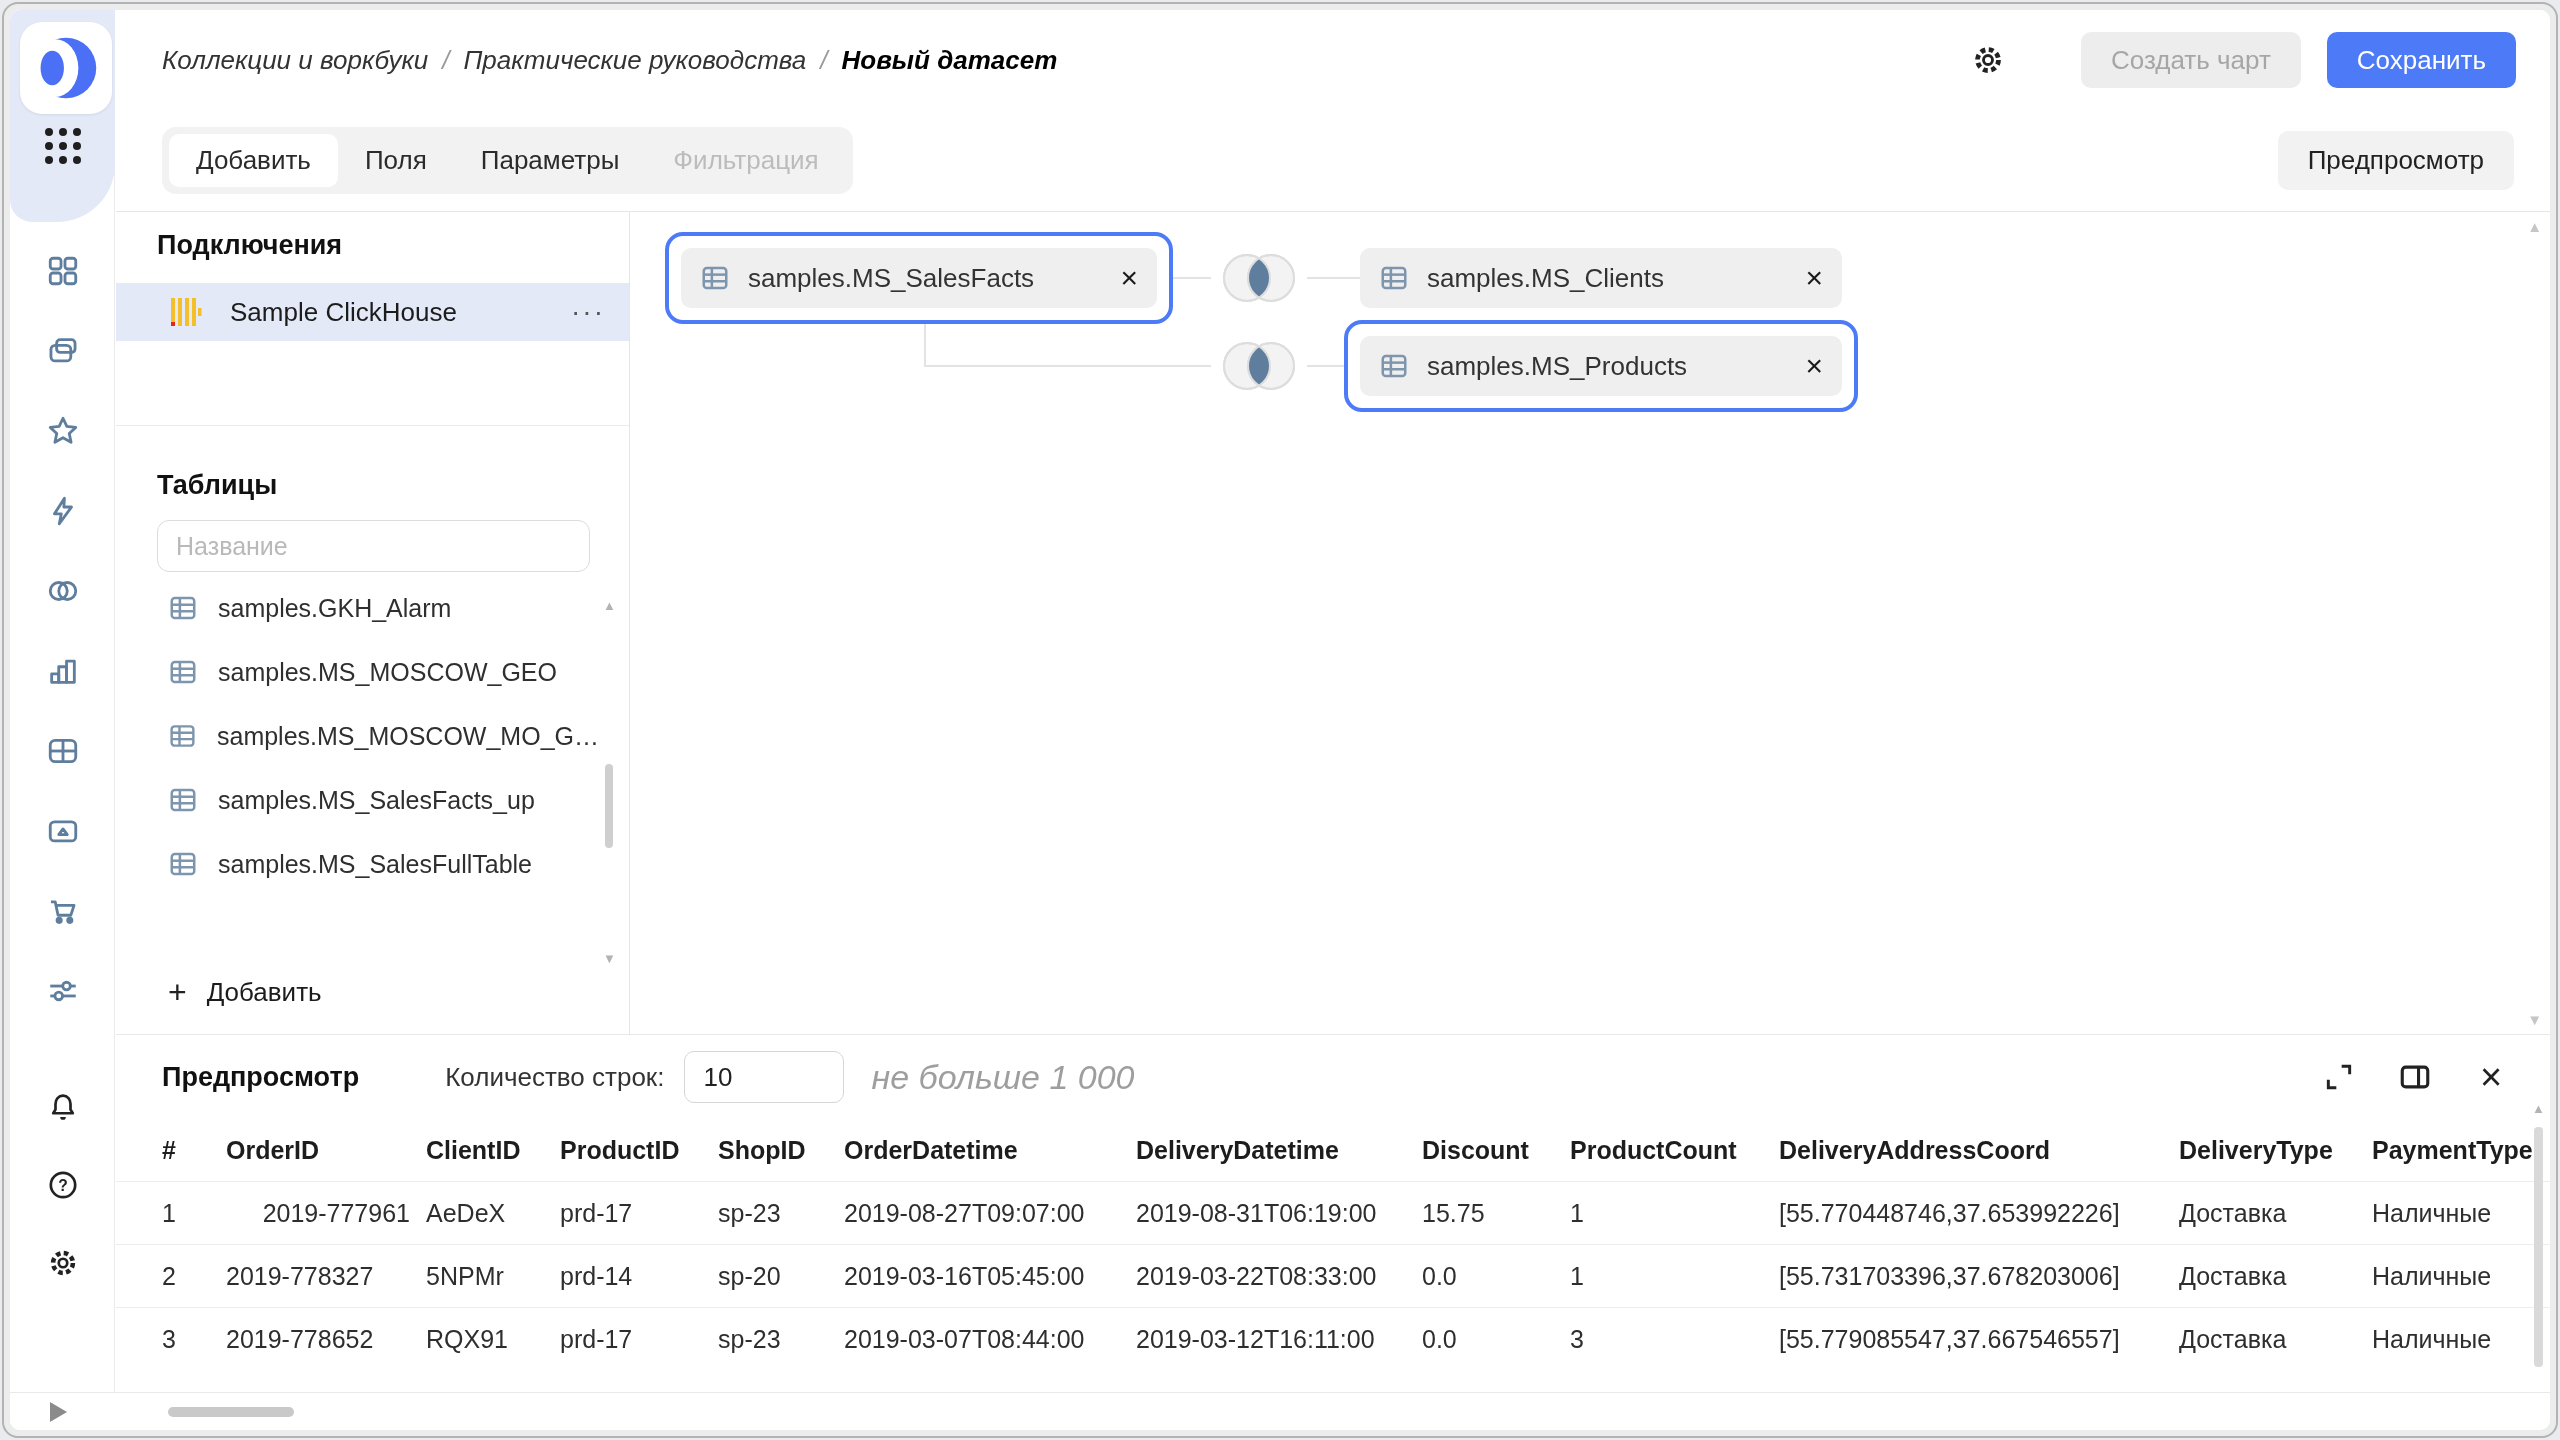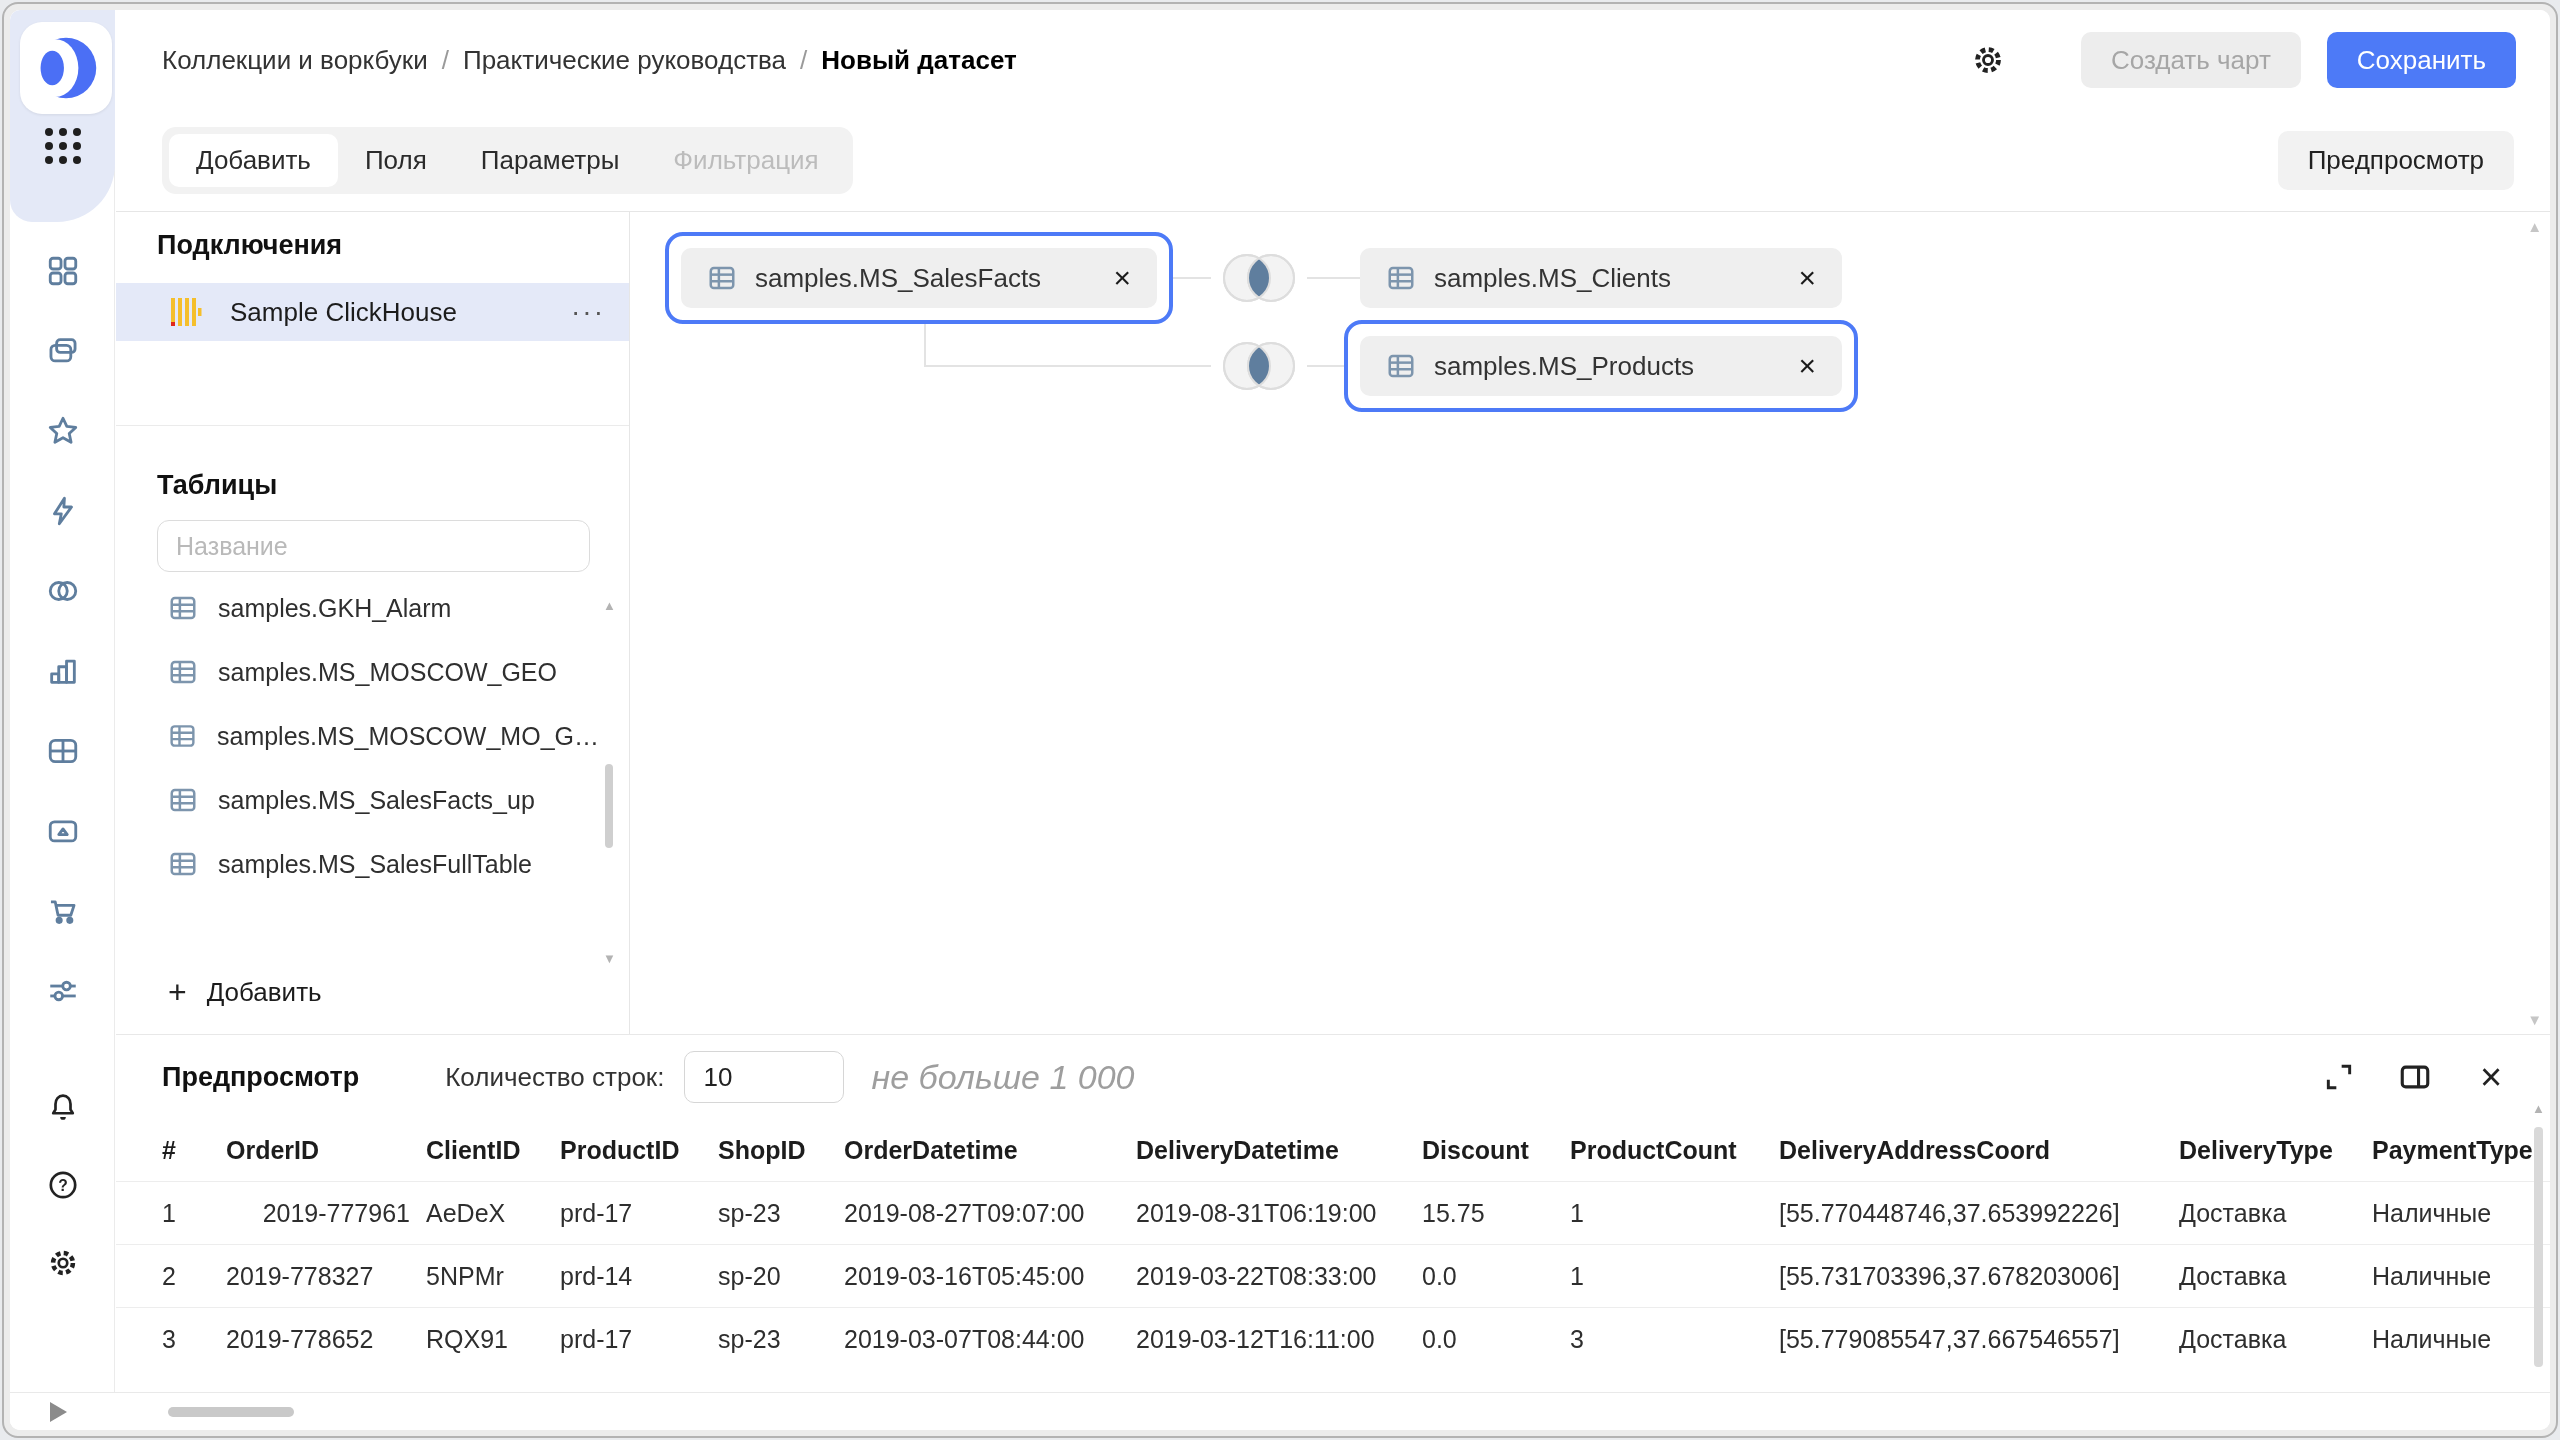--- a/index.html
+++ b/index.html
@@ -19,21 +19,21 @@
   .rail-foot{position:absolute;left:0;top:1080px;width:105px;display:flex;flex-direction:column;align-items:center;gap:44px;}
 
   
   .bottombar{position:absolute;left:0;right:0;bottom:0;height:38px;background:#fff;border-top:1px solid #e9e9e9;}
   .play{position:absolute;left:40px;top:9px;width:0;height:0;border-left:17px solid #8b8b8b;border-top:10px solid transparent;border-bottom:10px solid transparent;}
   .hthumb{position:absolute;left:158px;top:14px;width:126px;height:10px;background:#c9c9c9;border-radius:5px;}
 
   
   .main{position:absolute;left:106px;top:0;right:0;bottom:38px;display:flex;flex-direction:column;background:#fff;}
   .hdr{height:100px;flex:0 0 100px;display:flex;align-items:center;padding:0 34px 0 46px;}
-  .crumbs{display:flex;align-items:center;gap:14px;font-size:26px;color:#333;}
+  .crumbs{display:flex;align-items:center;gap:14px;font-size:26px;color:#333;font-style:italic;}
   .crumbs .sep{color:#9a9a9a;}
   .crumbs .current{color:#000;font-weight:bold;}
   .hdr-actions{margin-left:auto;display:flex;align-items:center;gap:26px;}
   .gear-btn{width:44px;height:44px;display:flex;align-items:center;justify-content:center;margin-right:16px;}
   .btn{height:56px;border-radius:10px;padding:0 30px;font-size:26px;display:flex;align-items:center;border:none;}
   .btn.secondary{background:#ededed;color:#a6a6a6;margin-left:29px;}
   .btn.primary{background:#4d7af7;color:#fff;}
 
   .tabrow{height:102px;flex:0 0 102px;border-bottom:1px solid #e6e6e6;display:flex;align-items:center;padding:0 36px 0 46px;}
   .tabs{display:flex;background:#f2f2f2;border-radius:14px;padding:7px;}
@@ -60,21 +60,21 @@
   .tbl-item.hovered{background:#f5f5f5;}
   .add-row{position:absolute;left:52px;top:764px;display:flex;align-items:center;gap:20px;font-size:26px;color:#1c1c1c;}
   .add-plus{font-size:32px;color:#222;line-height:1;}
   .vscroll-list{position:absolute;right:14px;top:390px;width:12px;height:360px;}
   .vscroll-list .arr{position:absolute;left:0;width:12px;font-size:13px;color:#b3b3b3;text-align:center;}
   .vscroll-list .thumb{position:absolute;left:2px;top:162px;width:8px;height:84px;background:#cfcfcf;border-radius:4px;}
 
   
   .canvas{flex:1;position:relative;background:#fff;overflow:hidden;}
   .jline{position:absolute;background:#e3e3e3;}
-  .node-pill{display:flex;align-items:center;gap:18px;background:#efefef;border-radius:10px;height:60px;padding:0 26px;font-size:26px;color:#333;}
+  .node-pill{display:flex;align-items:center;gap:18px;background:#efefef;border-radius:10px;height:60px;padding:0 19px;font-size:26px;color:#333;}
   .node-pill .x{margin-left:auto;font-size:30px;color:#1a1a1a;line-height:1;}
   .node-outer{position:absolute;border:4px solid #4d7af7;border-radius:18px;padding:12px;background:#fff;}
   .node-plain{position:absolute;}
   .canvas .edge-arr{position:absolute;font-size:15px;color:#c6c6c6;}
 
   
   .preview{flex:0 0 358px;height:358px;border-top:1px solid #e8e8e8;background:#fff;position:relative;overflow:hidden;}
   .phead{height:84px;display:flex;align-items:center;padding:0 40px 0 46px;}
   .ptitle{font-size:27px;font-weight:bold;color:#111;}
   .plabel{margin-left:86px;font-size:26px;color:#333;}

